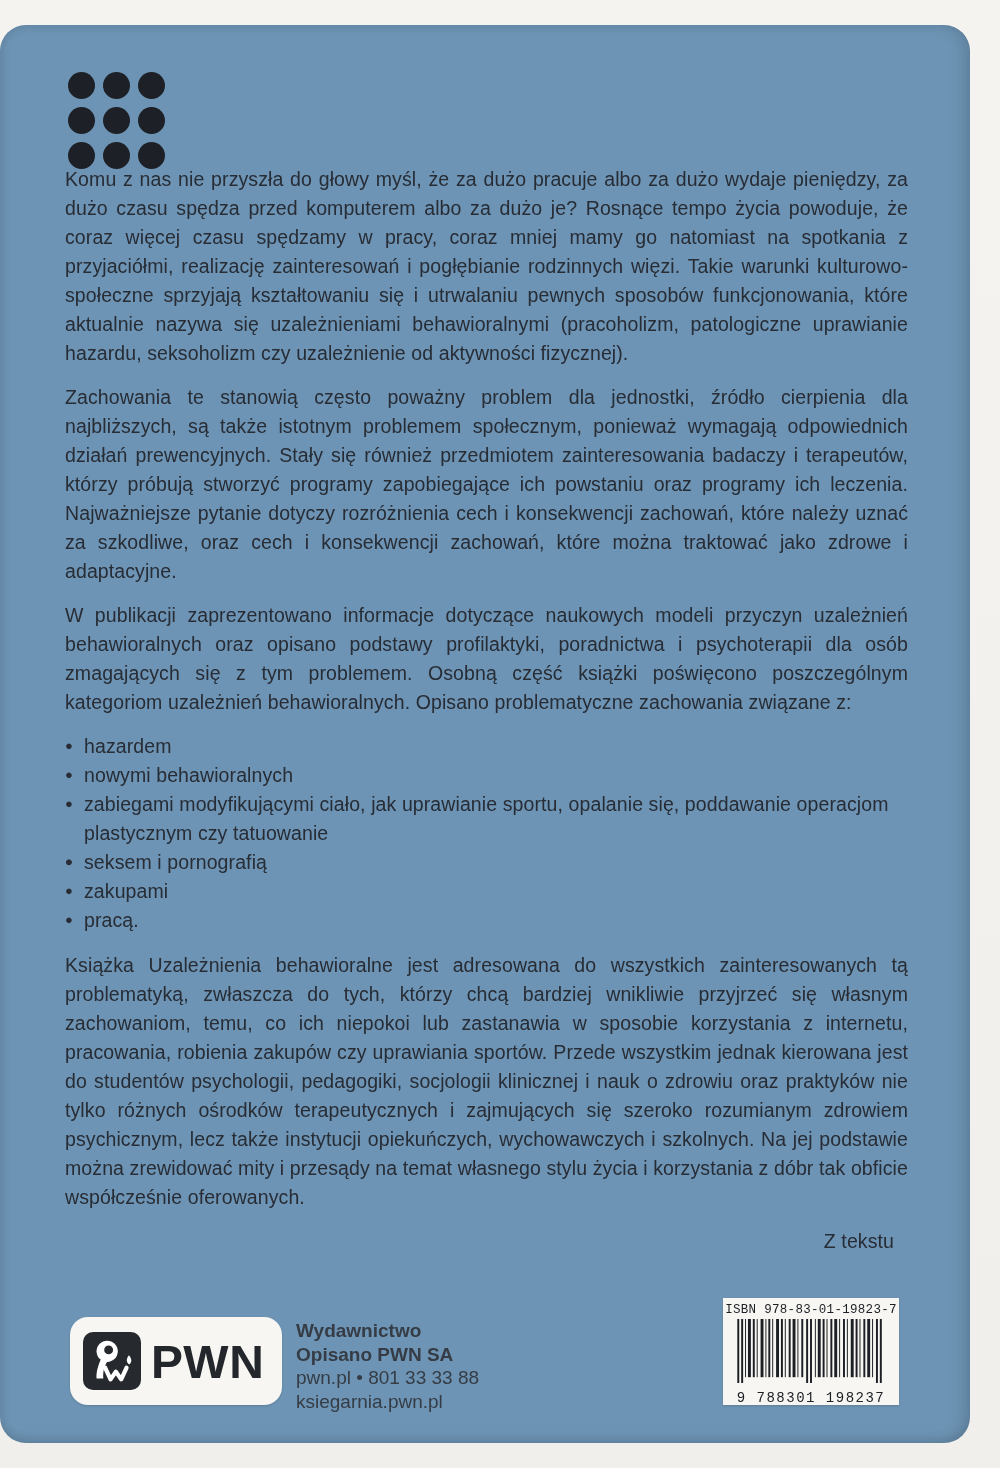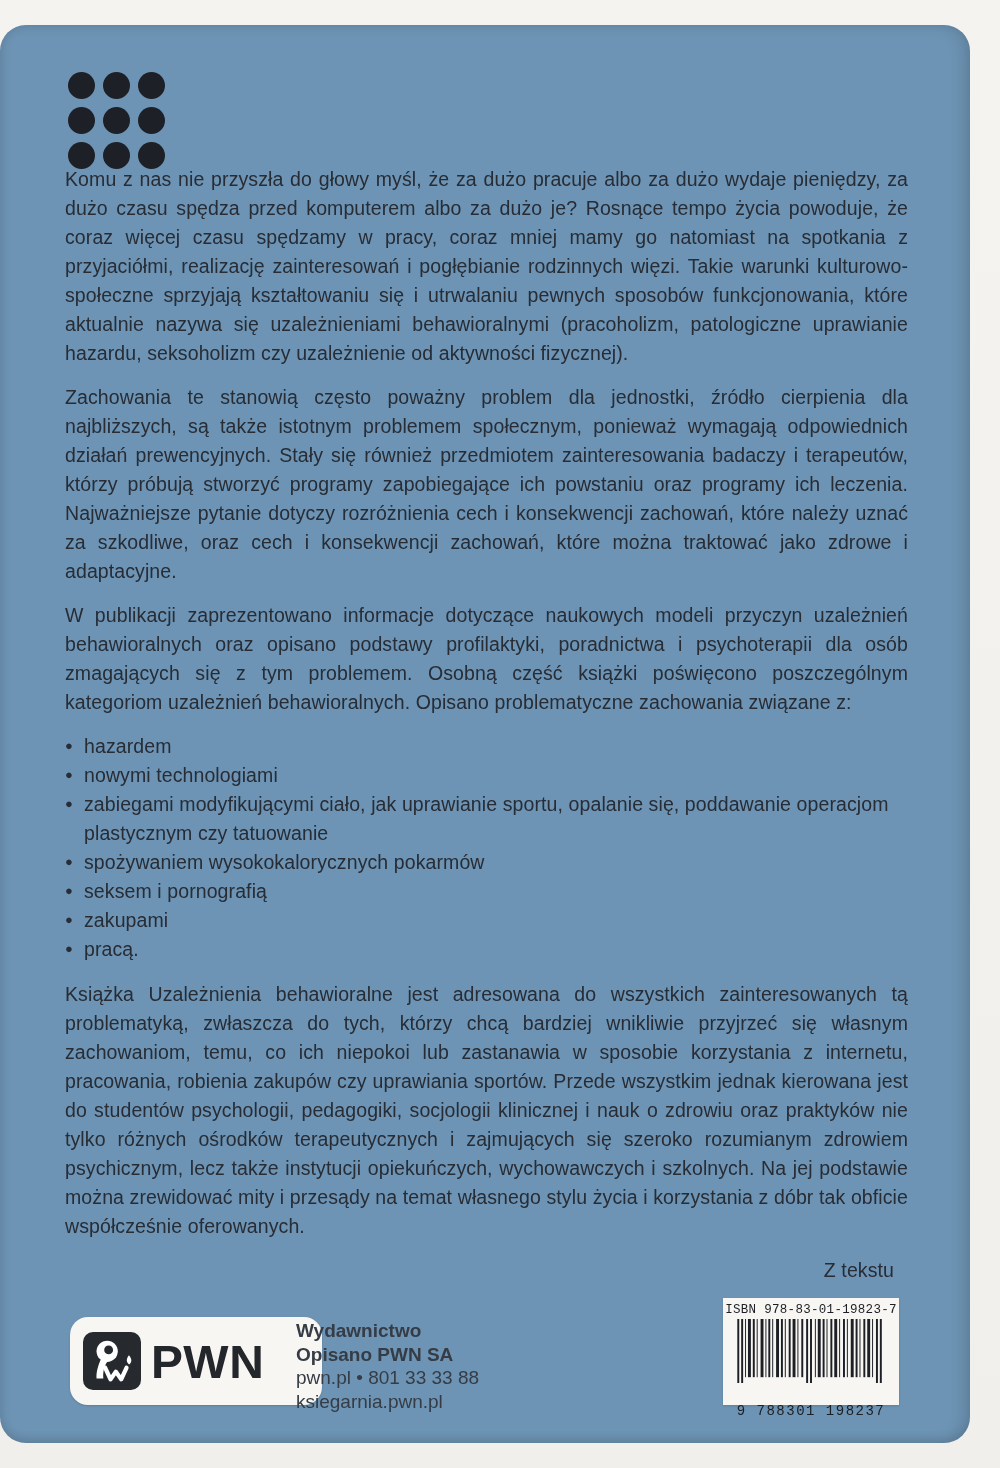--- a/index.html
+++ b/index.html
@@ -24,21 +24,21 @@
     letter-spacing:.1px;
   }
   .text-col p{margin:0 0 15px 0;}
   ul.bullets{list-style:none;margin:3px 0 16px 0;padding:0;text-align:left;}
   ul.bullets li{position:relative;padding-left:19px;}
   ul.bullets li .marker{position:absolute;left:0;top:-1px;font-size:13px;}
   .quote{}
   .attribution{text-align:right;font-weight:normal;padding-right:14px;margin-top:27px;font-style:normal;}
   
   .logo-box{
-    position:absolute;left:70px;top:1292px;width:252px;height:88px;
+    position:absolute;left:70px;top:1292px;width:212px;height:88px;
     background:#f7f6f2;border-radius:18px;
     display:flex;align-items:center;gap:11px;padding:0 13px;box-sizing:border-box;
     box-shadow:0 1px 2px rgba(0,0,0,.15);
   }
   .monogram{width:58px;height:58px;border-radius:10px;background:#26292e;flex:0 0 auto;position:relative;}
   .monogram svg{position:absolute;inset:0;}
   .pwn-wordmark{
     font-weight:bold;font-size:47px;color:#23262b;letter-spacing:.5px;
     transform:scaleX(1.02);line-height:1;
   }
@@ -46,21 +46,21 @@
   .pub-info{position:absolute;left:296px;top:1294px;color:#353c45;font-size:19px;line-height:23.5px;}
   .pub-info .b{font-weight:bold;}
   
   .barcode-box{
     position:absolute;left:723px;top:1273px;width:176px;height:107px;
     background:#f7f6f2;text-align:center;padding-top:5px;box-sizing:border-box;
     box-shadow:0 1px 2px rgba(0,0,0,.15);
   }
   .isbn{font-family:"Liberation Mono",monospace;font-size:12.5px;color:#1c1f24;letter-spacing:.3px;white-space:nowrap;}
   .bars{margin-top:2px;}
-  .bc-digits{font-family:"Liberation Mono",monospace;font-size:14px;color:#1c1f24;letter-spacing:1.5px;margin-top:16px;}
+  .bc-digits{font-family:"Liberation Mono",monospace;font-size:14px;color:#1c1f24;letter-spacing:1.5px;margin-top:3px;}
 </style>
 </head>
 <body>
 
 <div class="cover">
 
   <div class="dots">
     <span class="dot"></span>
     <span class="dot"></span>
     <span class="dot"></span>
@@ -72,23 +72,23 @@
     <span class="dot"></span>
   </div>
 
   <div class="text-col">
     <p>Komu z nas nie przyszła do głowy myśl, że za dużo pracuje albo za dużo wydaje pieniędzy, za dużo czasu spędza przed komputerem albo za dużo je? Rosnące tempo życia powoduje, że coraz więcej czasu spędzamy w pracy, coraz mniej mamy go natomiast na spotkania z przyjaciółmi, realizację zainteresowań i pogłębianie rodzinnych więzi. Takie warunki kulturowo-społeczne sprzyjają kształtowaniu się i utrwalaniu pewnych sposobów funkcjonowania, które aktualnie nazywa się uzależnieniami behawioralnymi (pracoholizm, patologiczne uprawianie hazardu, seksoholizm czy uzależnienie od aktywności fizycznej).</p>
     <p>Zachowania te stanowią często poważny problem dla jednostki, źródło cierpienia dla najbliższych, są także istotnym problemem społecznym, ponieważ wymagają odpowiednich działań prewencyjnych. Stały się również przedmiotem zainteresowania badaczy i terapeutów, którzy próbują stworzyć programy zapobiegające ich powstaniu oraz programy ich leczenia. Najważniejsze pytanie dotyczy rozróżnienia cech i konsekwencji zachowań, które należy uznać za szkodliwe, oraz cech i konsekwencji zachowań, które można traktować jako zdrowe i adaptacyjne.</p>
     <p>W publikacji zaprezentowano informacje dotyczące naukowych modeli przyczyn uzależnień behawioralnych oraz opisano podstawy profilaktyki, poradnictwa i psychoterapii dla osób zmagających się z tym problemem. Osobną część książki poświęcono poszczególnym kategoriom uzależnień behawioralnych. Opisano problematyczne zachowania związane z:</p>
 
     <ul class="bullets">
       <li><span class="marker">●</span><span>hazardem</span></li>
-      <li><span class="marker">●</span><span>nowymi technologiami</span></li>
+      <li><span class="marker">●</span><span>nowymi behawioralnych</span></li>
       <li><span class="marker">●</span><span>zabiegami modyfikującymi ciało, jak uprawianie sportu, opalanie się, poddawanie operacjom plastycznym czy tatuowanie</span></li>
-      <li><span class="marker">●</span><span>spożywaniem wysokokalorycznych pokarmów</span></li>
+      <li><span class="marker">●</span></li>
       <li><span class="marker">●</span><span>seksem i pornografią</span></li>
       <li><span class="marker">●</span><span>zakupami</span></li>
       <li><span class="marker">●</span><span>pracą.</span></li>
     </ul>
 
     <p class="quote">Książka Uzależnienia behawioralne jest adresowana do wszystkich zainteresowanych tą problematyką, zwłaszcza do tych, którzy chcą bardziej wnikliwie przyjrzeć się własnym zachowaniom, temu, co ich niepokoi lub zastanawia w sposobie korzystania z internetu, pracowania, robienia zakupów czy uprawiania sportów. Przede wszystkim jednak kierowana jest do studentów psychologii, pedagogiki, socjologii klinicznej i nauk o zdrowiu oraz praktyków nie tylko różnych ośrodków terapeutycznych i zajmujących się szeroko rozumianym zdrowiem psychicznym, lecz także instytucji opiekuńczych, wychowawczych i szkolnych. Na jej podstawie można zrewidować mity i przesądy na temat własnego stylu życia i korzystania z dóbr tak obficie współcześnie oferowanych.</p>
     <p class="attribution">Z tekstu</p>
   </div>
 
   <div class="logo-box">

